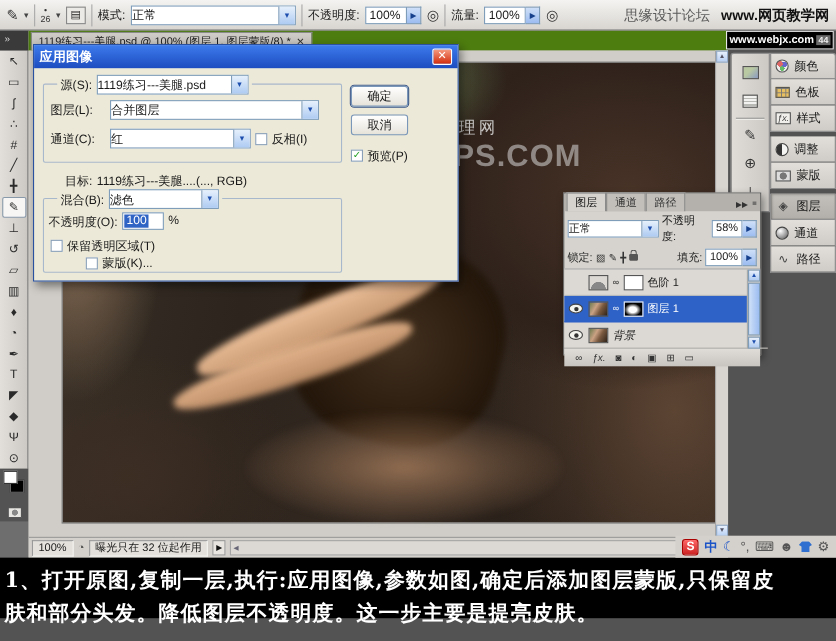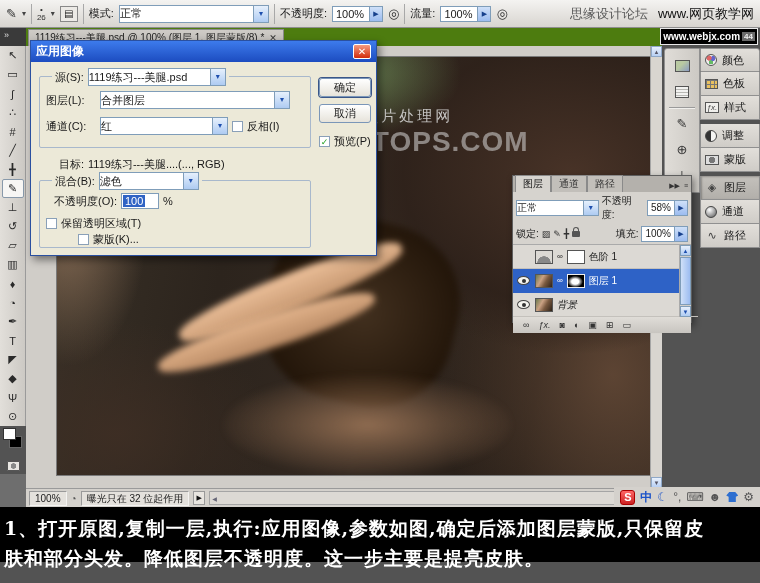--- a/index.html
+++ b/index.html
@@ -20,21 +20,21 @@
   .xp-select .txt { padding:0 0; font-size:11px; white-space:nowrap; overflow:hidden; flex:1; }
   .xp-select .ar { width:15px; height:16px; background:linear-gradient(#e6f0fc,#aecbf2);
     border-left:1px solid #7f9db9; color:#1e4fae; font-size:8px; text-align:center; line-height:16px; }
   .mini-combo { display:flex; align-items:center; }
   .mini-combo .val { background:#fff; border:1px solid #7f9db9; height:16px; line-height:14px; padding:0 3px; font-size:11px; min-width:38px; }
   .mini-combo .spin { width:13px; height:16px; background:linear-gradient(#cfe0f8,#9cbcf0);
     border:1px solid #7f9db9; border-left:none; color:#17408c; font-size:7px;
     display:flex; align-items:center; justify-content:center; }
   .opt-watermark { margin-left:auto; display:flex; gap:10px; align-items:center; font-size:13px; }
   .wm-gray { color:#5a5a5a; }
-  .wm-dark { color:#111; font-weight:normal; }
+  .wm-dark { color:#111; font-weight:bold; }
 
   
   .rail-stub { position:absolute; left:0; top:28px; width:26px; height:18px; background:#3a3a3a;
     color:#ddd; font-size:9px; padding:2px 4px; }
   .toolbar { position:absolute; left:0; top:46px; width:26px; height:380px;
     background:linear-gradient(90deg,#e2dfda,#ccc9c4); border-right:1px solid #9a9a9a; }
   .tool { width:22px; height:19px; margin:0 auto; display:flex; align-items:center; justify-content:center;
     font-size:11px; color:#2a2a2a; }
   .tool.selected { background:#f7f6f4; border:1px solid #8899aa; border-radius:2px; }
   .swatch-block { position:absolute; left:0; top:426px; width:26px; height:32px; }
@@ -120,21 +120,21 @@
   .di-style { width:14px; height:11px; border:1px solid #555; font-size:8px; font-style:italic; background:#f0efec;
     display:flex; align-items:center; justify-content:center; }
   .di-adjust { width:12px; height:12px; border:1px solid #444; border-radius:50%;
     background:linear-gradient(90deg,#333 50%,#f4f4f2 50%); }
   .di-mask { width:14px; height:10px; border:1px solid #555; background:#ddd;
     background-image:radial-gradient(circle,#777 3px,transparent 3.5px); }
   .di-channel { width:12px; height:12px; border-radius:50%; border:1px solid #444;
     background:radial-gradient(circle at 35% 30%,#fff,#999 60%,#555); }
 
   
-  .dlg { position:absolute; left:30px; top:40px; width:347px; height:216px; background:#ece9d8;
+  .dlg { position:absolute; left:30px; top:40px; width:387px; height:216px; background:#ece9d8;
     border:1px solid #2a50a0; box-shadow:3px 4px 8px rgba(0,0,0,.45); z-index:30; }
   .dlg-title { height:21px; background:linear-gradient(#3d7bec,#1c4cc0); color:#fff; font-weight:bold; font-size:12px;
     display:flex; align-items:center; padding:0 5px; }
   .dlg-close { margin-left:auto; width:18px; height:15px; background:linear-gradient(#f59a80,#d22c0c);
     border:1px solid #fff; border-radius:2px; color:#fff; font-weight:bold; font-size:10px;
     display:flex; align-items:center; justify-content:center; }
   .dlg-body { position:relative; height:193px; font-size:11px; }
   .grp { position:absolute; border:1px solid #a8b8cc; border-radius:2px; }
   .grp-legend { position:absolute; top:-9px; left:12px; background:#ece9d8; padding:0 3px;
     display:flex; align-items:center; gap:4px; }
@@ -399,21 +399,21 @@
       </div>
 
       <div class="grp" style="left:8px; top:118px; width:272px; height:68px;">
         <div class="grp-legend">
           <span>混合(B):</span>
           <span class="xp-select" style="width:100px">
             <span class="txt">滤色</span>
             <span class="ar">▾</span>
           </span>
         </div>
-        <div class="frow" style="left:14px; top:12px;justify-content:center;">
+        <div class="frow" style="left:4px; top:12px;justify-content:center;">
           <span>不透明度(O):</span>
           <span class="num-box"><span class="sel-text">100</span></span>
           <span>%</span>
         </div>
         <div class="frow" style="left:6px; top:35px;">
           <span class="cb"></span>
           <span>保留透明区域(T)</span>
         </div>
         <div class="frow" style="left:6px; top:51px;margin-left:32px;">
           <span class="cb"></span>

